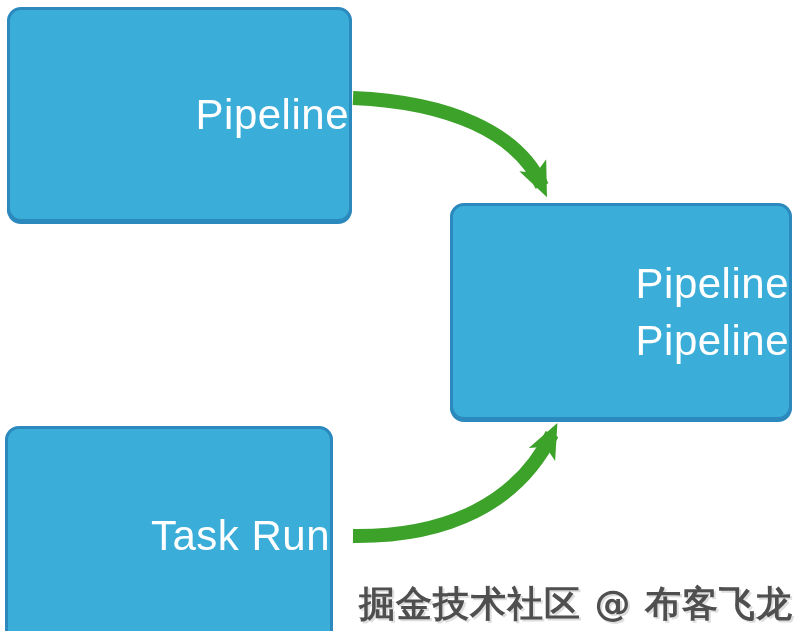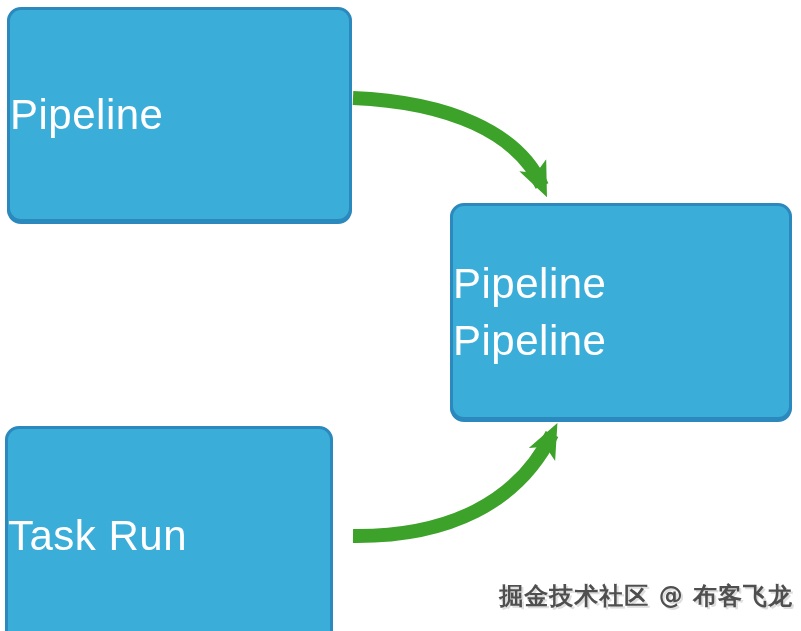--- a/index.html
+++ b/index.html
@@ -16,42 +16,43 @@
 
   .node {
     position: absolute;
     box-sizing: border-box;
     background: var(--node-fill, #3badd9);
     border: 3px solid var(--node-border, #2b89bd);
     border-radius: 14px;
     box-shadow: 0 2px 0 0 var(--node-border, #2b89bd);
     display: flex;
     flex-direction: column;
-    align-items: flex-start;
+    align-items: flex-end;
     justify-content: center;
+    padding-left: 32px;
   }
   .node .line {
     display: block;
     color: var(--node-text, #ffffff);
     font-size: 42px;
     line-height: 57px;
     font-weight: 400;
     text-align: center;
     letter-spacing: 0.5px;
   }
   #node-pipeline-run     { left: 7px;   top: 7px;   width: 345px; height: 215px; }
   #node-pipeline-resource{ left: 450px; top: 203px; width: 342px; height: 217px; }
   #node-task-run         { left: 5px;   top: 400px; width: 328px; height: 219px; margin-top: 26px; }
 
   .watermark {
     position: absolute;
     right: 8px;
     top: 580px;
     white-space: nowrap;
-    font-size: 24px;
+    font-size: 36px;
     font-weight: 700;
     letter-spacing: 1px;
     color: var(--watermark-text, #4f4f4f);
     text-shadow: 2px 2px 0 #dedede;
     font-family: "DejaVu Sans", sans-serif;
   }
 </style>
 </head>
 <body style="--background: #ffffff; --node-fill: #3badd9; --node-border: #2b89bd; --node-text: #ffffff; --arrow: #3da22a; --watermark-text: #4f4f4f;">
 

